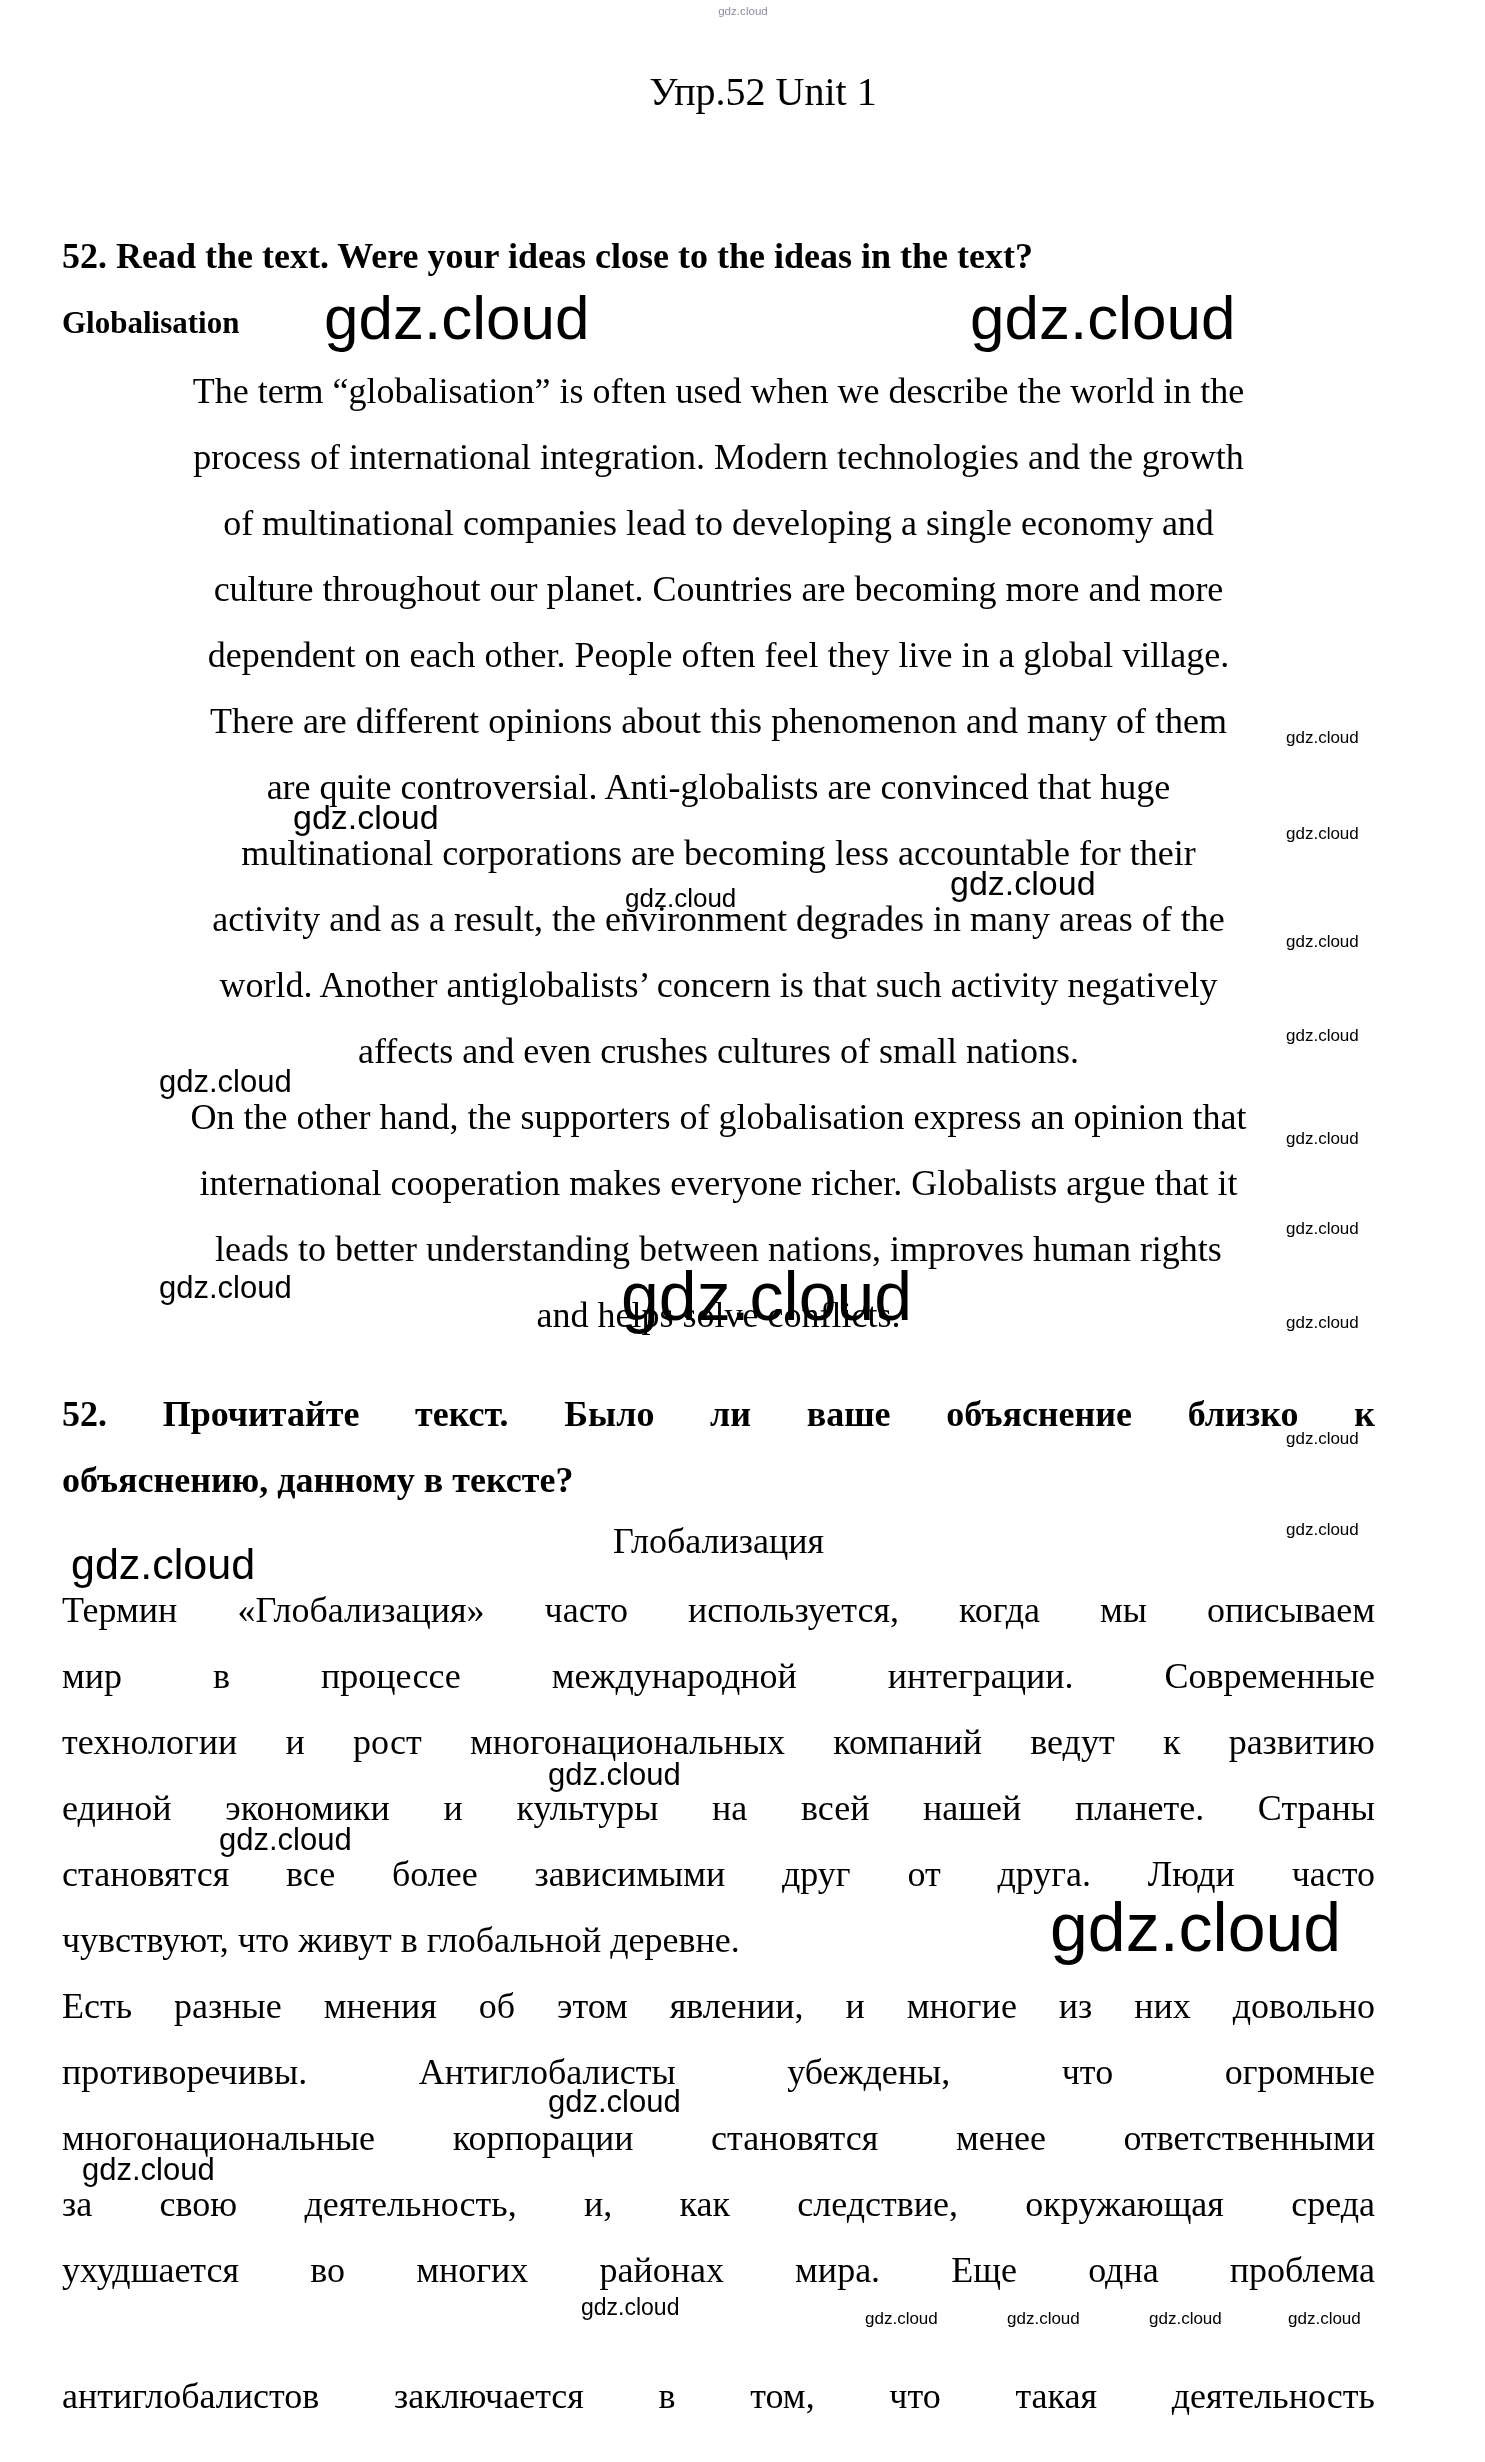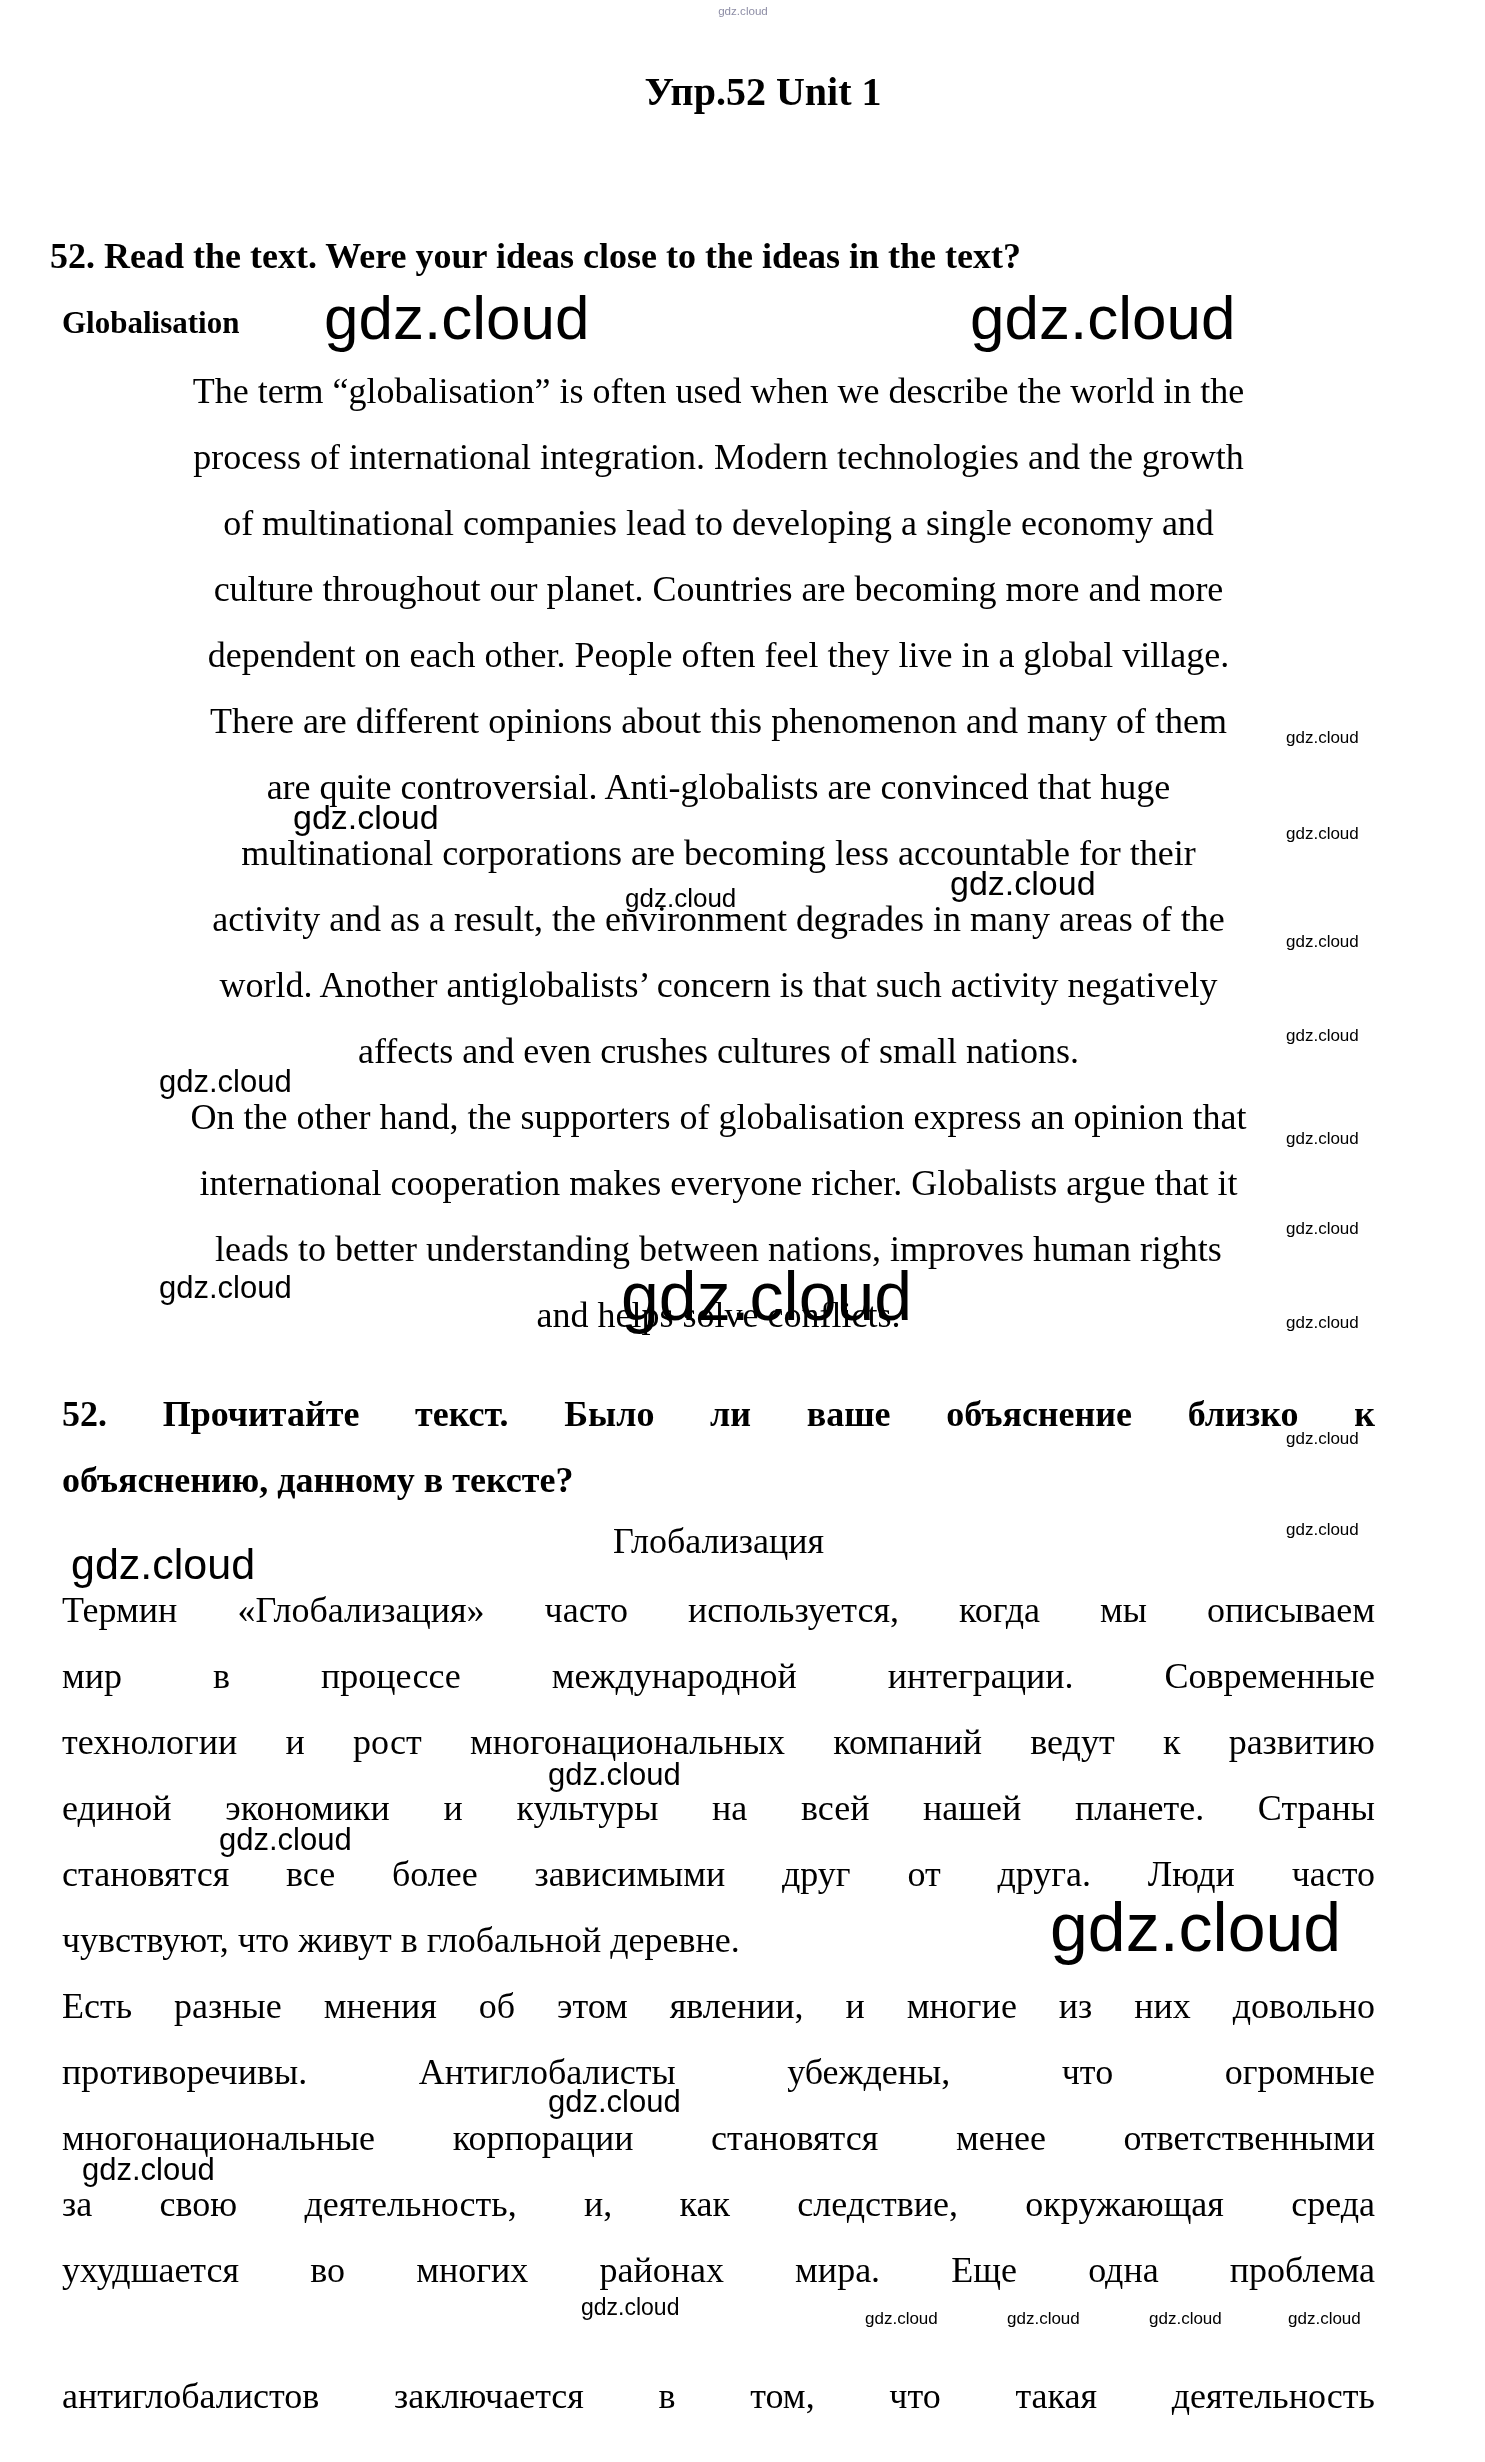--- a/index.html
+++ b/index.html
@@ -12,27 +12,27 @@
     font-family: "Liberation Serif", serif;
     color: #000;
   }
   .page { position: absolute; inset: 0; }
 
   .doc-title {
     position: absolute;
     top: 68px; left: 0; width: 100%;
     text-align: center;
     font-size: 40px;
-    font-weight: bold;
+    font-weight: normal;
     padding-left: 40px;
   }
 
   .en-heading {
     position: absolute;
-    top: 223px; left: 50px; width: 1313px;
+    top: 223px; left: 62px; width: 1313px;
     font-size: 36px; font-weight: bold;
     line-height: 66px;
   }
   .en-subheading {
     position: absolute;
     top: 290px; left: 62px;
     font-size: 31px; font-weight: bold;
     line-height: 66px;
   }
 

